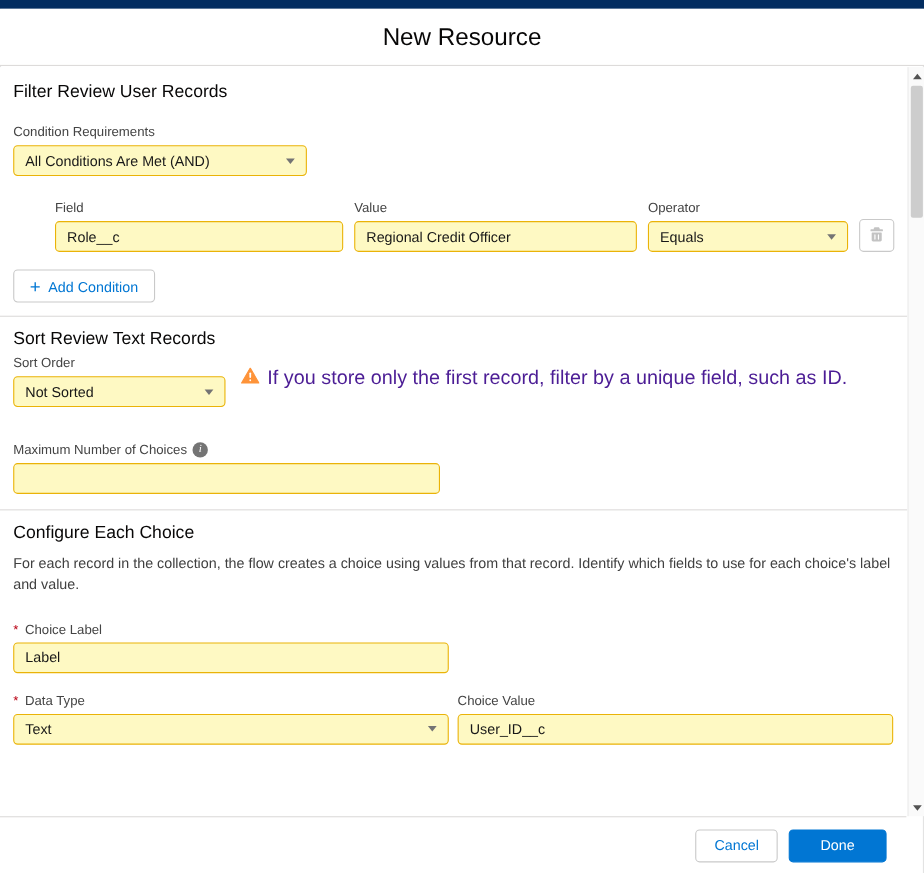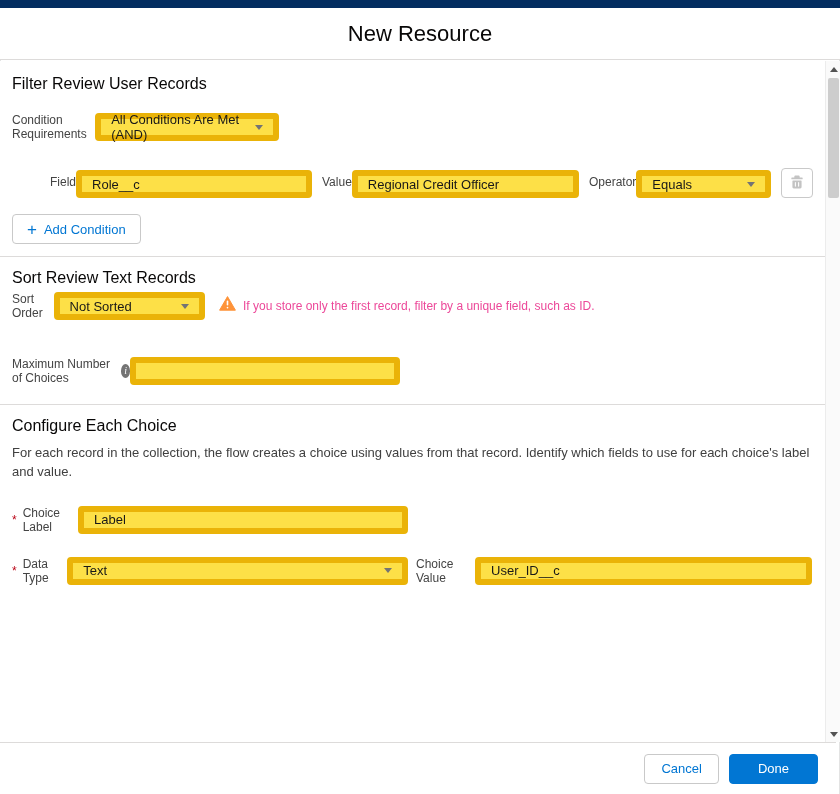--- a/index.html
+++ b/index.html
@@ -29,32 +29,32 @@
   h2.section-heading { font-size:16px; font-weight:400; color:#080707; }
 
   label.f-label {
     display:flex; align-items:center; gap:5px;
     font-size:12px; color:#444444; margin-bottom:5px;
   }
   .req { color:#ba0517; margin-right:1px; }
 
   .text-input, .select {
     height:28px; width:100%;
-    border:6px solid #eab308; border-radius:4px; background:#fde047;
+    border:1px solid #eab308; border-radius:4px; background:#fef9c3;
     font-family:"Liberation Sans", sans-serif;
     font-size:13px; color:#181818; padding:0 10px;
   }
   .select { display:flex; align-items:center; justify-content:space-between; cursor:pointer; }
   .chevron {
     width:0; height:0; flex:none; margin-left:8px;
     border-left:4.5px solid transparent; border-right:4.5px solid transparent;
     border-top:5px solid #747474;
   }
 
-  .field-group { display:flex; flex-direction:row; }
+  .field-group { display:flex; flex-direction:column; }
 
   .cond-req { width:267px; margin-top:20px; }
 
   .condition-row { display:flex; align-items:flex-end; gap:10px; margin-top:22px; margin-left:38px; }
 
   .icon-btn {
     width:32px; height:30px; flex:none;
     border:1px solid #c9c9c9; border-radius:4px; background:#fff;
     display:flex; align-items:center; justify-content:center; cursor:pointer;
   }
@@ -69,21 +69,21 @@
     background:#fff; border:1px solid #c9c9c9; color:#0176d3;
   }
   .plus-glyph { font-size:17px; line-height:1; color:#0176d3; font-weight:400; }
 
   .divider { height:1px; background:#dddbda; margin:12px -12px 0 -12px; }
 
   .sort-row { display:flex; gap:14px; margin-top:5px; }
   .sort-order-group { width:193px; }
 
   .warning-box { display:flex; align-items:center; gap:7px; margin-bottom:6px; }
-  .warning-box .w-text { font-size:12px; color:#ec4899; }
+  .warning-box .w-text { font-size:18px; color:#4c1d95; }
 
   .info-icon {
     width:14px; height:14px; border-radius:50%; background:#747474; color:#fff;
     font-size:10px; line-height:14px; text-align:center; display:inline-block;
     font-family:"Liberation Serif", serif; font-style:italic; cursor:pointer;
   }
 
   .max-choices { width:388px; margin-top:32px; }
 
   .desc { font-size:13px; color:#404040; line-height:1.45; margin-top:9px; max-width:806px; }
@@ -97,21 +97,21 @@
     background:#fafafa; border-left:1px solid #ececec;
   }
   .sb-arrow { position:absolute; left:0; width:15px; height:16px; display:flex; align-items:center; justify-content:center; cursor:pointer; }
   .sb-arrow.up { top:0; }
   .sb-arrow.down { bottom:0; }
   .tri-up { width:0; height:0; border-left:4px solid transparent; border-right:4px solid transparent; border-bottom:5px solid #535353; }
   .tri-down { width:0; height:0; border-left:4px solid transparent; border-right:4px solid transparent; border-top:5px solid #535353; }
   .sb-thumb { position:absolute; top:17px; left:2px; width:11px; height:120px; background:#cdcdcd; border-radius:2px; cursor:grab; }
 
   .modal-footer {
-    position:absolute; bottom:0; left:0; right:4px; height:52px;
+    position:absolute; bottom:0; left:0; right:16px; height:52px;
     border-top:1px solid #dddbda; background:#fff;
     display:flex; align-items:center; justify-content:flex-end; gap:10px; padding-right:18px;
   }
   .btn.neutral { padding:0 16px; background:#fff; border:1px solid #c9c9c9; color:#0176d3; }
   .btn.brand { padding:0 28px; background:#0176d3; border:1px solid #0176d3; color:#fff; }
 </style>
 </head>
 <body>
 
 <div class="screen">

